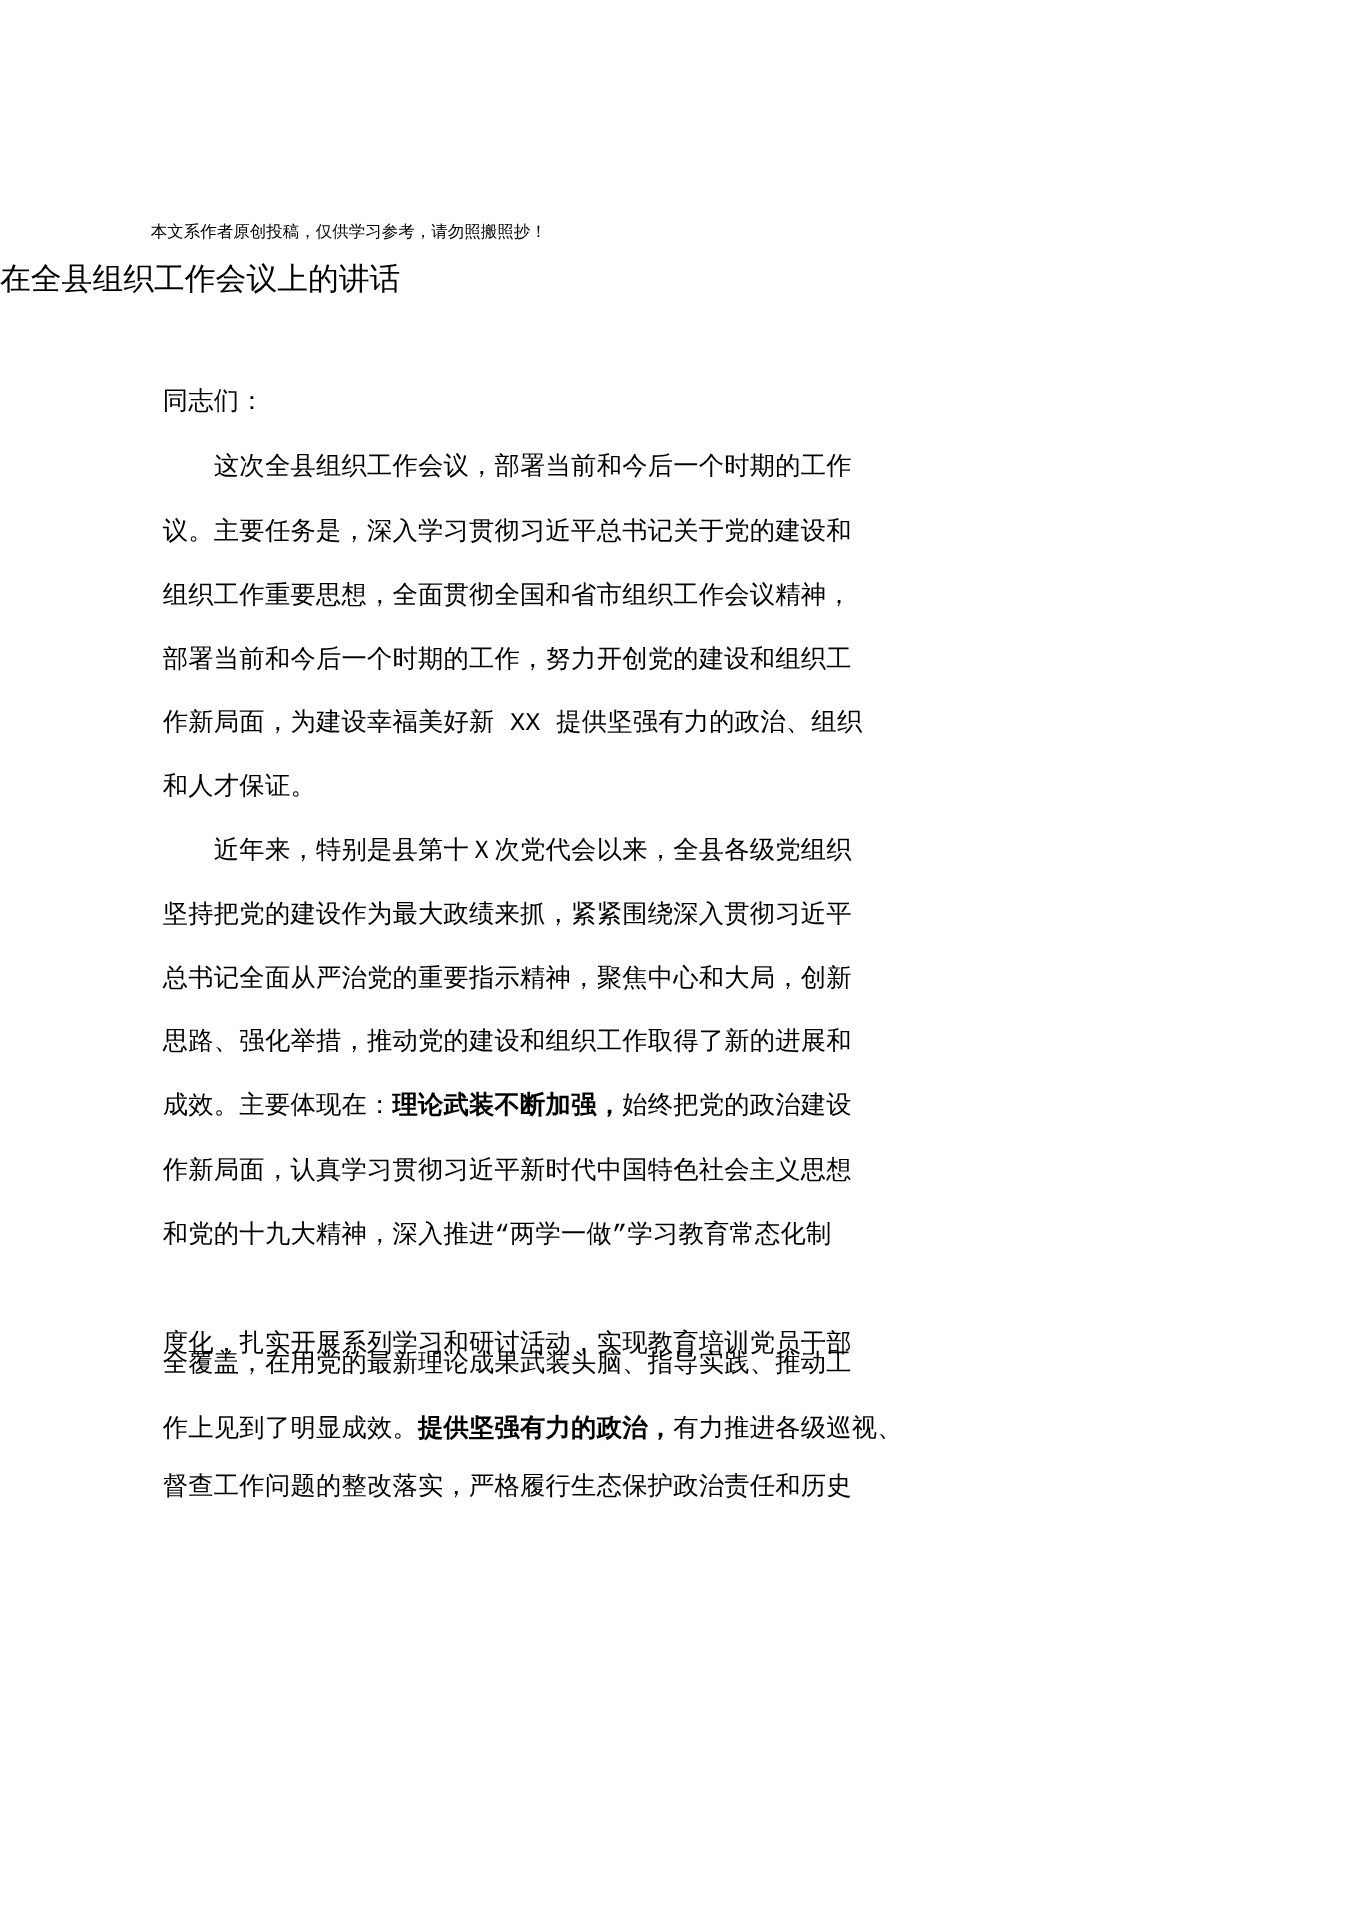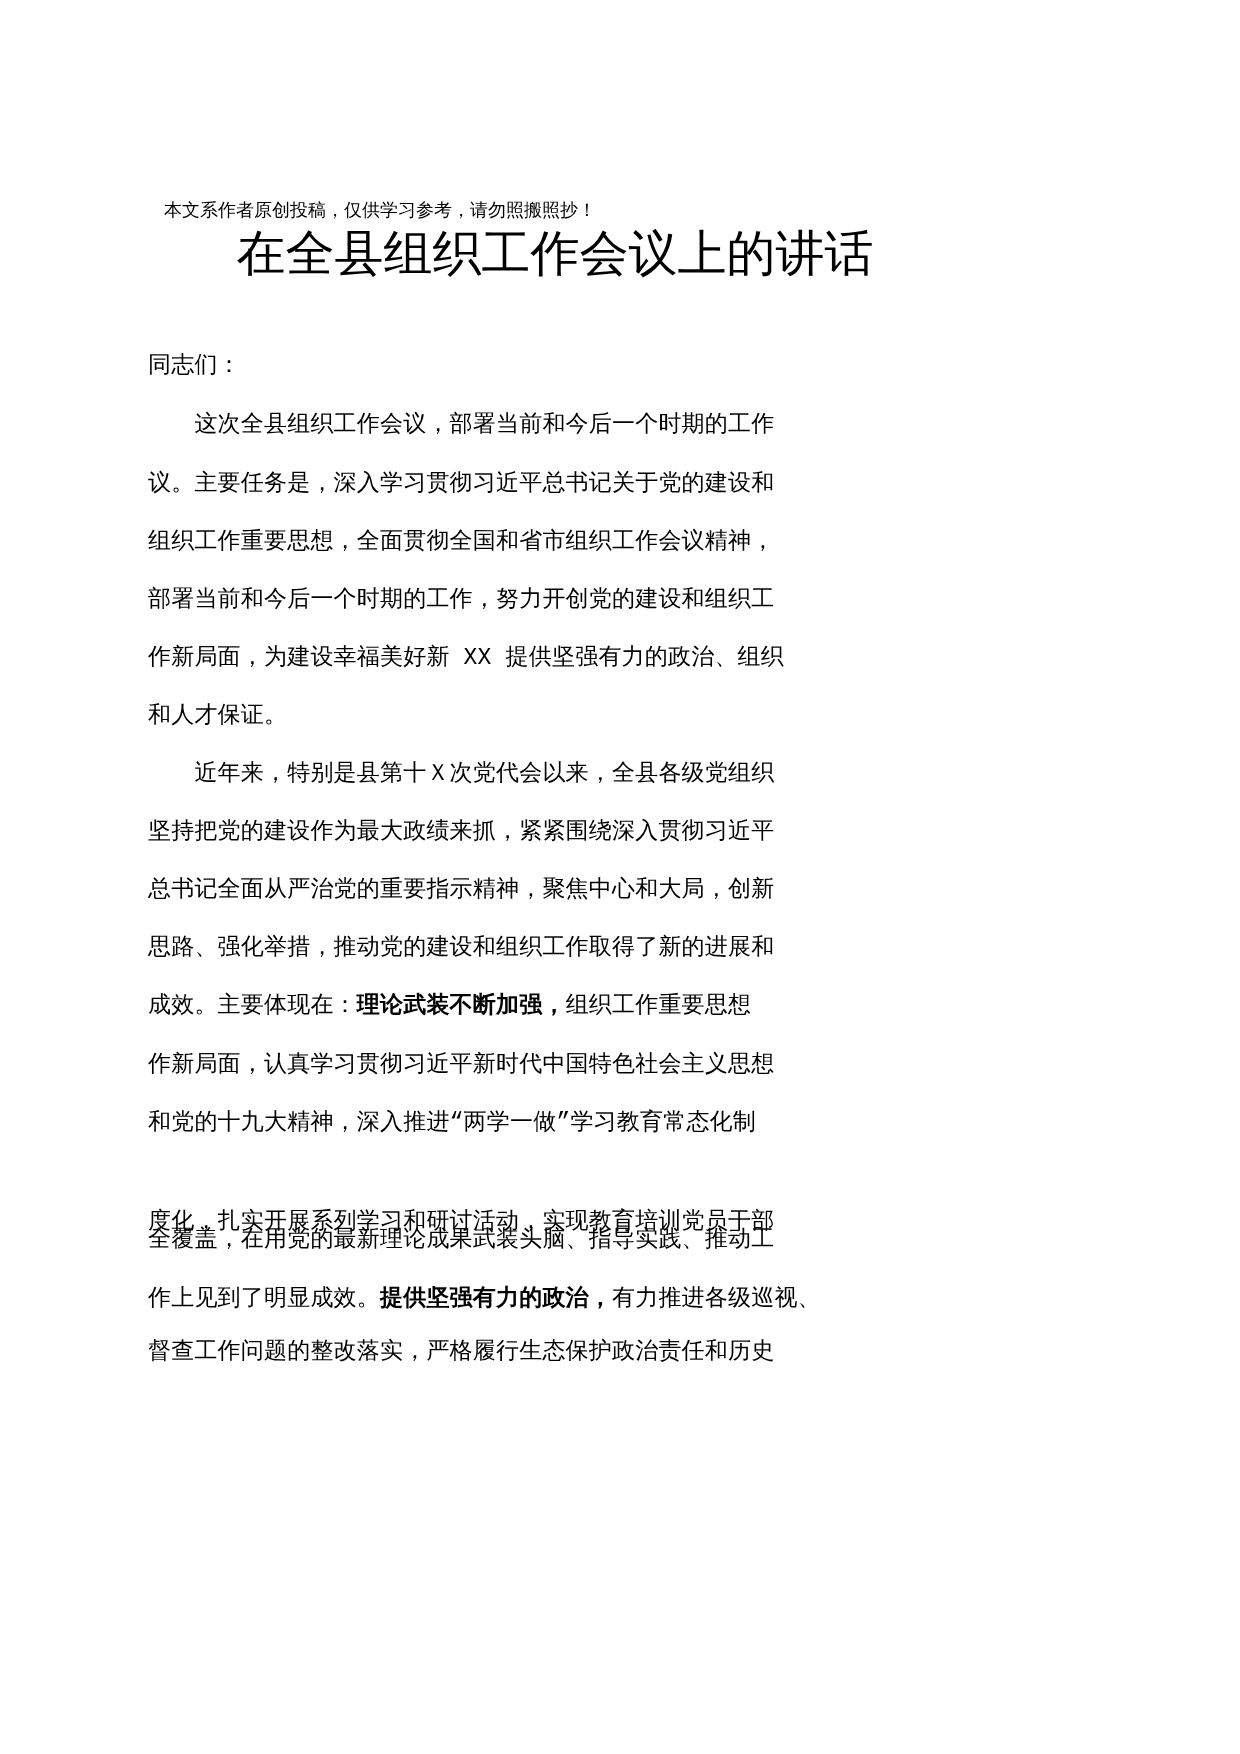--- a/index.html
+++ b/index.html
@@ -1,19 +1,19 @@
 <!DOCTYPE html>
 <html><head>
 <meta charset="utf-8">
 <style>
   html, body { margin: 0; padding: 0; background: #ffffff; }
   body { width: 1240px; height: 1754px; position: relative; overflow: hidden;
          font-family: "DejaVu Sans", "Liberation Sans", sans-serif; color: #000; }
-  .notice { position: absolute; left: 164px; top: 198px; font-size: 18px; line-height: 24px; white-space: nowrap; }
-  .title { position: absolute; left: 0; width: 1110px; top: 228px; text-align: center; font-size: 49px; line-height: 52px; white-space: nowrap; }
+  .notice { position: absolute; left: 137px; top: 198px; font-size: 15px; line-height: 24px; white-space: nowrap; }
+  .title { position: absolute; left: 0; width: 1110px; top: 228px; text-align: left; font-size: 28px; line-height: 52px; white-space: nowrap; }
   .line { position: absolute; left: 148px; font-size: 23px; line-height: 40px; white-space: nowrap; letter-spacing: 0.2px; font-family: Liberation Mono, monospace; }
   .line b { font-weight: bold; }
 </style>
 </head>
 <body>
 
 <div>
   <div class="notice">本文系作者原创投稿，仅供学习参考，请勿照搬照抄！</div>
   <div class="title">在全县组织工作会议上的讲话</div>
 
@@ -21,20 +21,20 @@
   <div class="line" style="top:405px"><span>　　这次全县组织工作会议，部署当前和今后一个时期的工作</span></div>
   <div class="line" style="top:464px"><span>议。主要任务是，深入学习贯彻习近平总书记关于党的建设和</span></div>
   <div class="line" style="top:522px"><span>组织工作重要思想，全面贯彻全国和省市组织工作会议精神，</span></div>
   <div class="line" style="top:580px"><span>部署当前和今后一个时期的工作，努力开创党的建设和组织工</span></div>
   <div class="line" style="top:638px"><span>作新局面，为建设幸福美好新 XX 提供坚强有力的政治、组织</span></div>
   <div class="line" style="top:696px"><span>和人才保证。</span></div>
   <div class="line" style="top:754px"><span>　　近年来，特别是县第十Ｘ次党代会以来，全县各级党组织</span></div>
   <div class="line" style="top:812px"><span>坚持把党的建设作为最大政绩来抓，紧紧围绕深入贯彻习近平</span></div>
   <div class="line" style="top:870px"><span>总书记全面从严治党的重要指示精神，聚焦中心和大局，创新</span></div>
   <div class="line" style="top:928px"><span>思路、强化举措，推动党的建设和组织工作取得了新的进展和</span></div>
-  <div class="line" style="top:986px"><span>成效。主要体现在：</span><b>理论武装不断加强，</b><span>组织工作重要思想</span></div>
+  <div class="line" style="top:986px"><span>成效。主要体现在：</span><b>理论武装不断加强，</b><span>始终把党的政治建设</span></div>
   <div class="line" style="top:1045px"><span>作新局面，认真学习贯彻习近平新时代中国特色社会主义思想</span></div>
   <div class="line" style="top:1103px"><span>和党的十九大精神，深入推进“两学一做”学习教育常态化制</span></div>
   <div class="line" style="top:1202px"><span>度化，扎实开展系列学习和研讨活动，实现教育培训党员干部</span></div>
   <div class="line" style="top:1220px"><span>全覆盖，在用党的最新理论成果武装头脑、指导实践、推动工</span></div>
   <div class="line" style="top:1279px"><span>作上见到了明显成效。</span><b>提供坚强有力的政治，</b><span>有力推进各级巡视、</span></div>
   <div class="line" style="top:1332px"><span>督查工作问题的整改落实，严格履行生态保护政治责任和历史</span></div>
 </div>
 
 </body></html>

